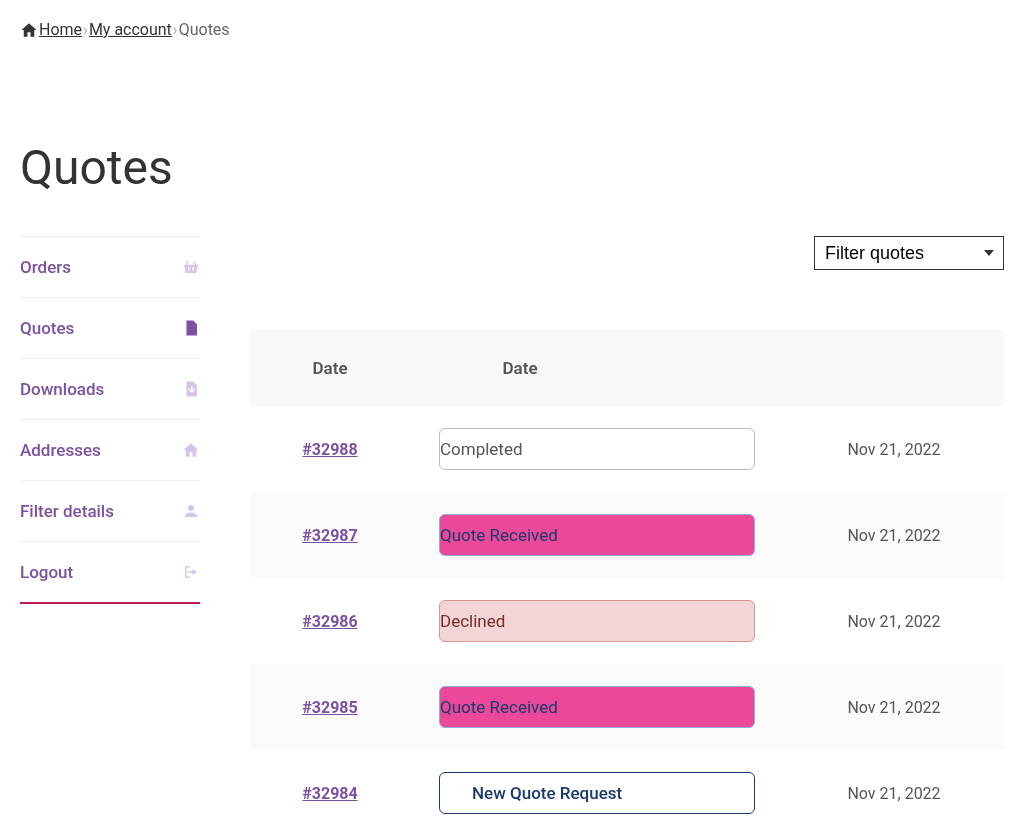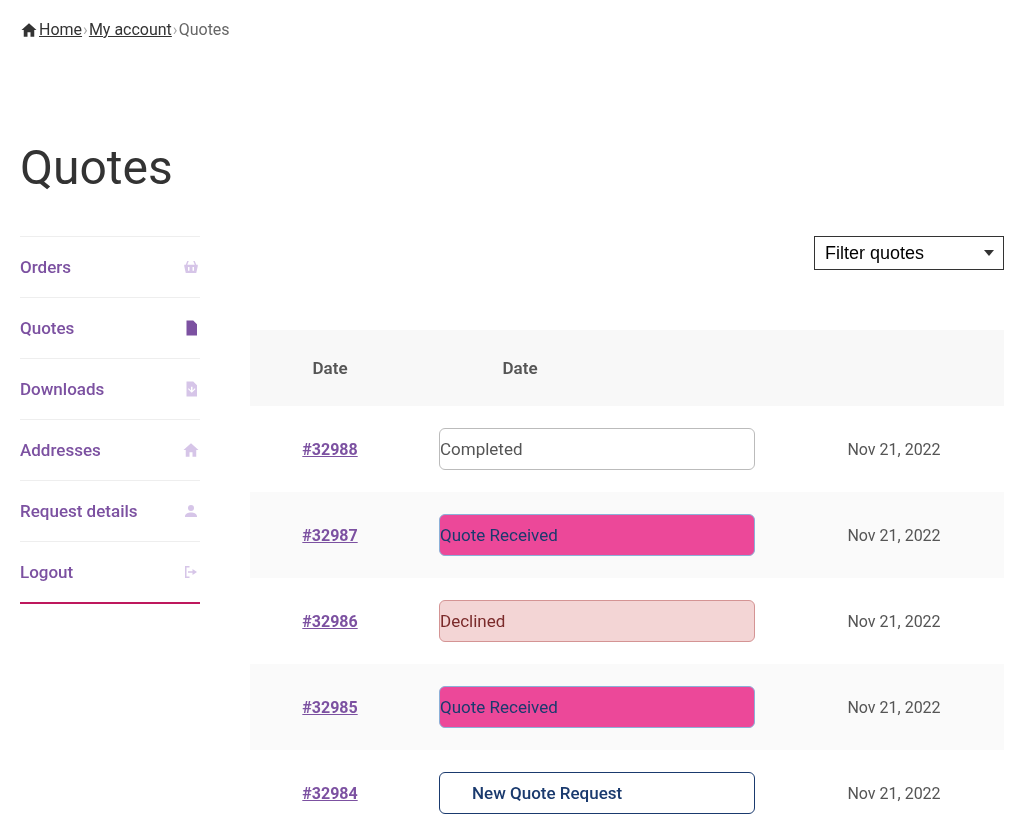--- a/index.html
+++ b/index.html
@@ -161,21 +161,21 @@
           <path d="M6 2h9l5 5v15H6V2zm6 7v5l-3-3-1 1 5 5 5-5-1-1-3 3V9h-2z"></path>
         </svg>
     </div>
     <div class="sidebar-item">
       <span>Addresses</span>
       <svg class="sidebar-icon" viewBox="0 0 24 24">
           <path d="M12 3l10 9h-3v9h-5v-6h-4v6H5v-9H2l10-9z"></path>
         </svg>
     </div>
     <div class="sidebar-item">
-      <span>Request details</span>
+      <span>Filter details</span>
       <svg class="sidebar-icon" viewBox="0 0 24 24">
           <path d="M12 12a4 4 0 100-8 4 4 0 000 8zm0 2c-4 0-8 2-8 5v1h16v-1c0-3-4-5-8-5z"></path>
         </svg>
     </div>
     <div class="sidebar-item">
       <span>Logout</span>
       <svg class="sidebar-icon" viewBox="0 0 24 24">
           <path d="M10 4H4v16h6v-2H6V6h4V4zm4 4l6 4-6 4v-3H8v-2h6V8z"></path>
         </svg>
     </div>

